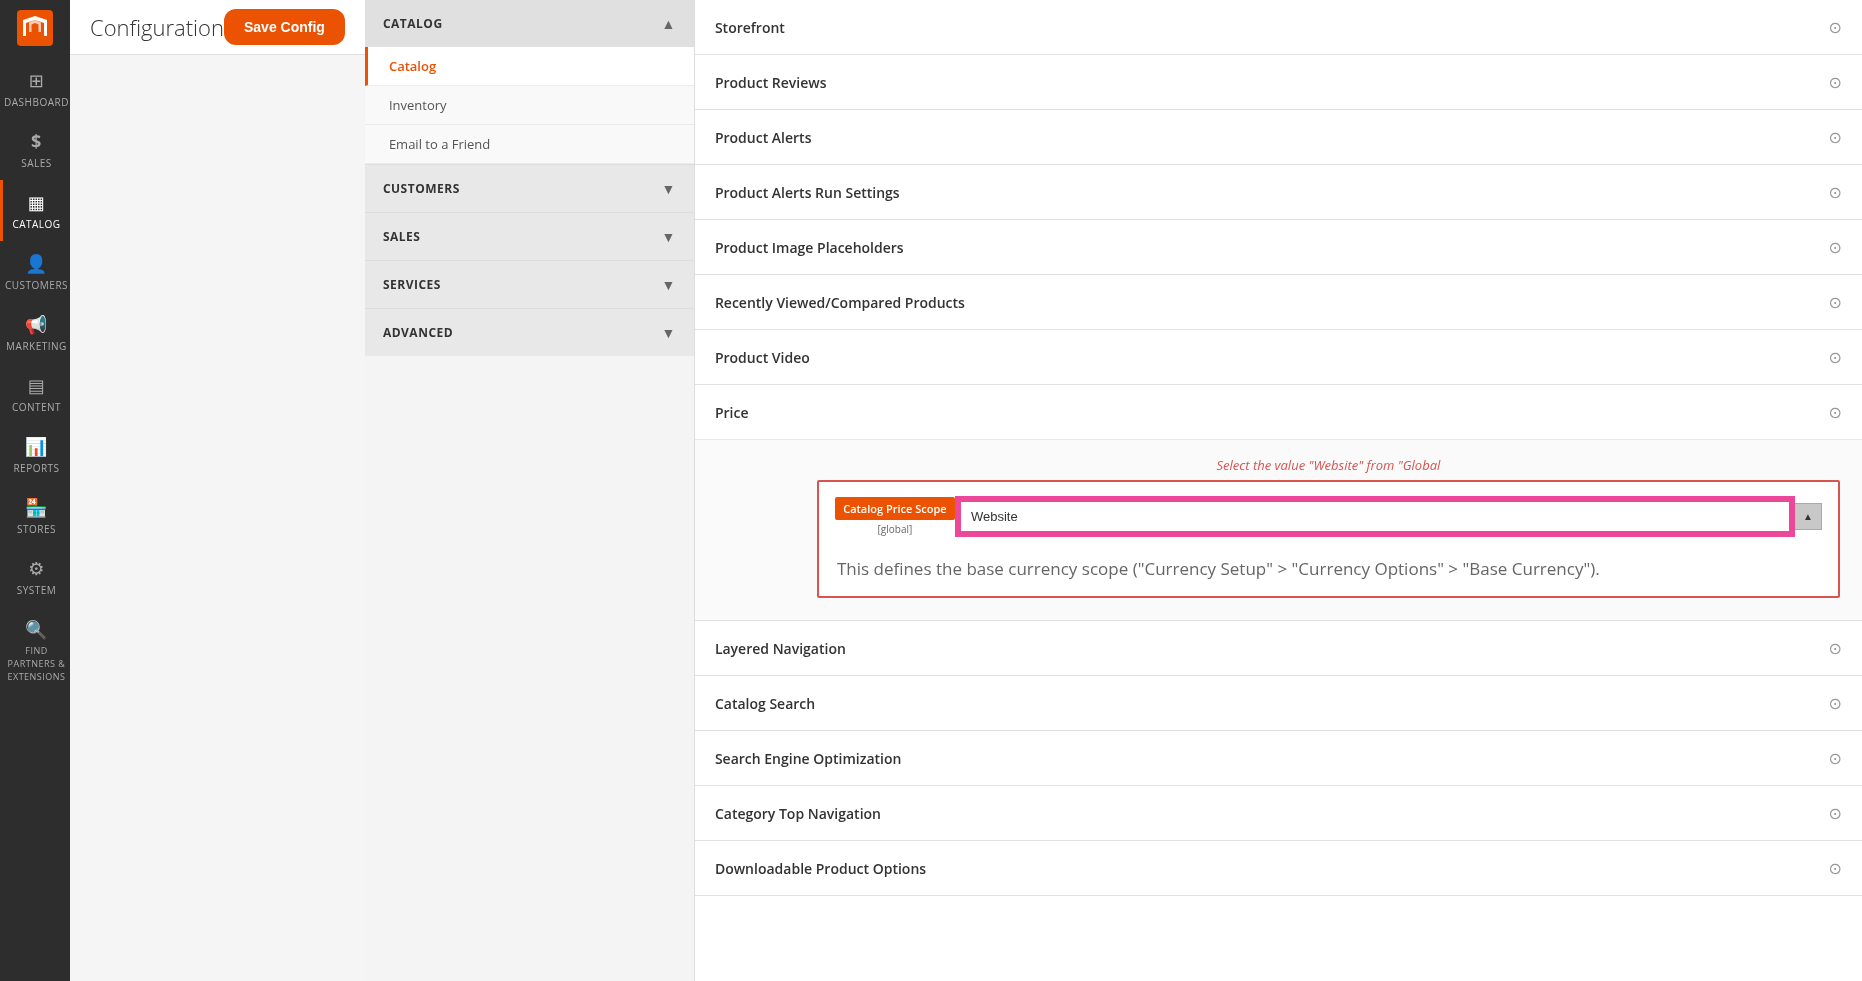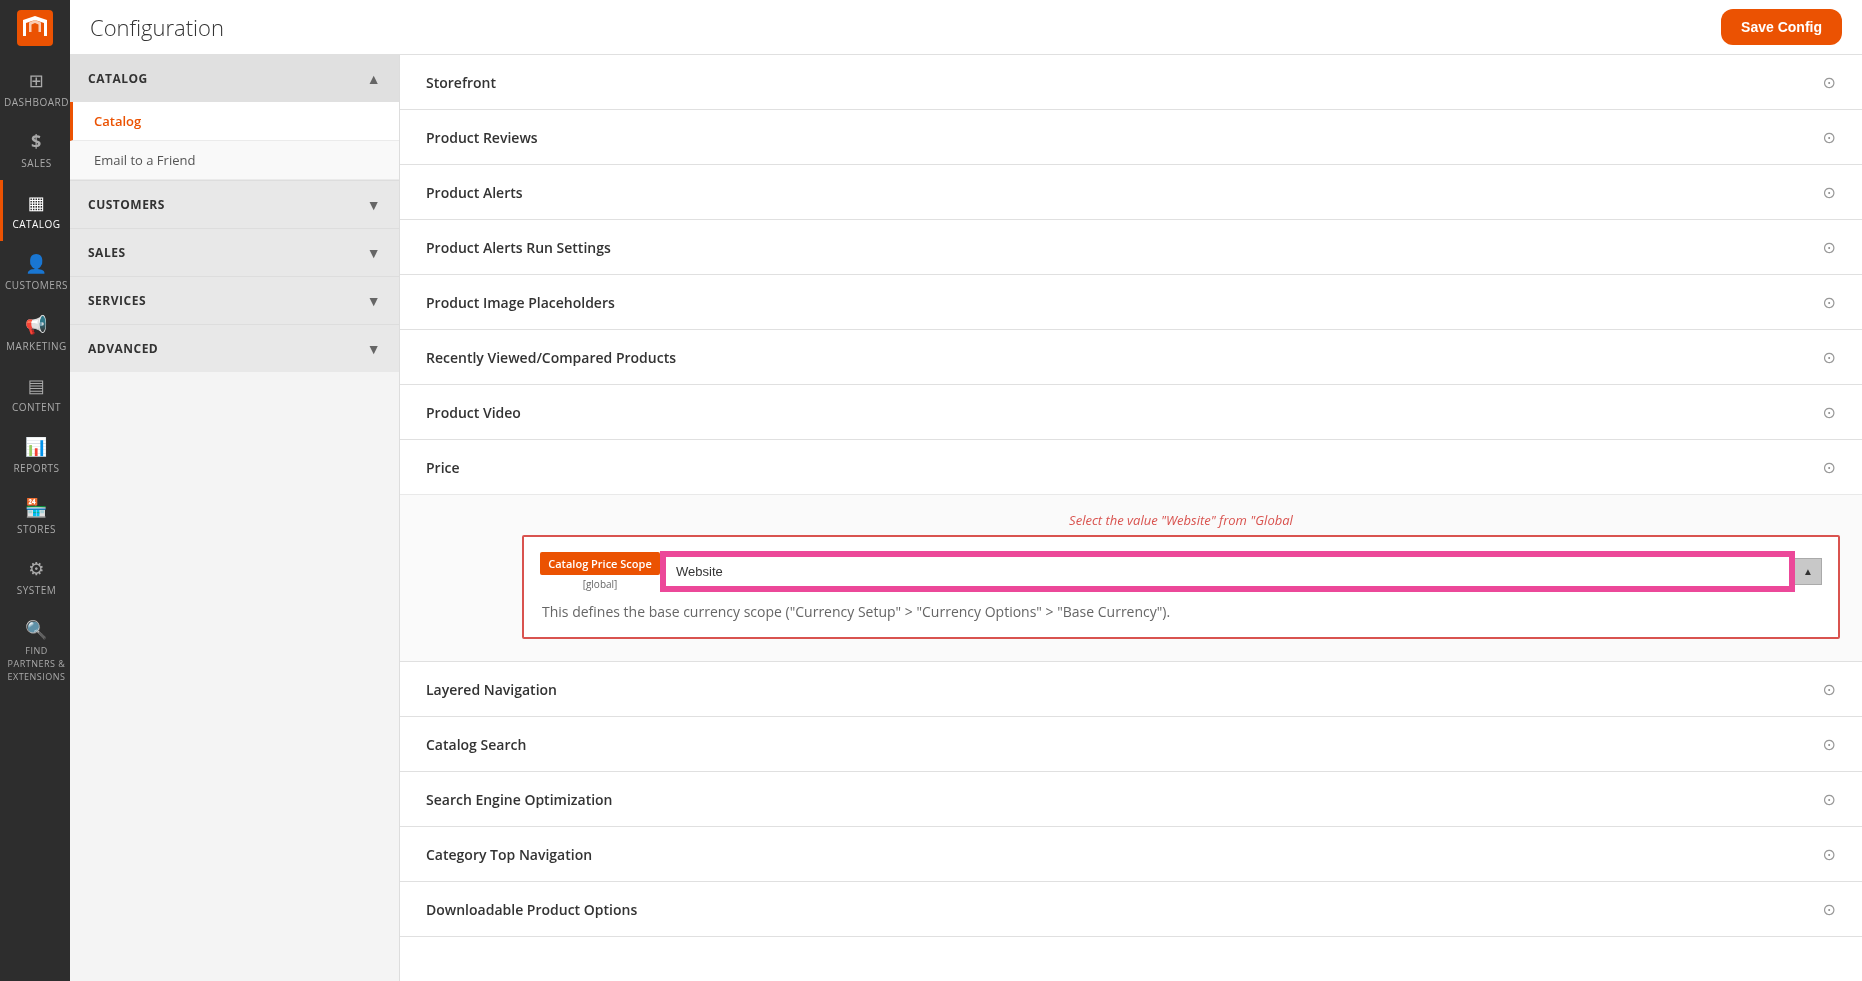--- a/index.html
+++ b/index.html
@@ -30,21 +30,20 @@
       letter-spacing: 0.5px;
       border-left: 3px solid transparent;
     }
     .nav-item.active { color: #fff; border-left-color: #eb5202; }
     .nav-item .nav-icon { font-size: 18px; margin-bottom: 3px; }
 
     
     .main-area {
       flex: 1;
       display: flex;
-      flex-direction: column;
       overflow: hidden;
     }
 
     
     .top-bar {
       background: #fff;
       padding: 0 20px;
       height: 55px;
       display: flex;
       align-items: center;
@@ -123,21 +122,21 @@
       overflow-y: auto;
       background: #fff;
     }
     .config-section {
       border-bottom: 1px solid #e0e0e0;
     }
     .config-section-header {
       display: flex;
       justify-content: space-between;
       align-items: center;
-      padding: 16px 26px;
+      padding: 16px 20px;
       cursor: pointer;
       background: #fff;
     }
     .config-section-title {
       font-size: 14px;
       font-weight: 600;
       color: #333;
     }
     .config-section-toggle { color: #999; font-size: 16px; }
 
@@ -205,23 +204,23 @@
     .select-btn {
       background: #c8c8c8;
       border: 1px solid #aaa;
       border-left: none;
       padding: 7px 8px;
       cursor: pointer;
       font-size: 10px;
       color: #333;
     }
     .field-hint {
-      font-size: 14px;
+      font-size: 17px;
       color: #666;
-      margin-top: 10px;
+      margin-top: 20px;
       padding-left: 2px;
     }
 
     .catalog-header-open { background: #e0e0e0; }
   </style>
 </head>
 <body>
 
 <nav class="left-nav">
 
@@ -286,20 +285,23 @@
 
     <div class="sidebar">
 
       <div class="sidebar-section-header catalog-header-open">
         <span>CATALOG</span>
         <span class="chevron">▲</span>
       </div>
       <div class="sidebar-section-body">
         <div class="sidebar-link active">
           <span>Catalog</span>
+        </div>
+        <div class="sidebar-link">
+          <span>Inventory</span>
         </div>
         <div class="sidebar-link">
           <span>Email to a Friend</span>
         </div>
       </div>
 
       <div class="sidebar-section-header">
         <span>CUSTOMERS</span>
         <span class="chevron">▼</span>
       </div>

